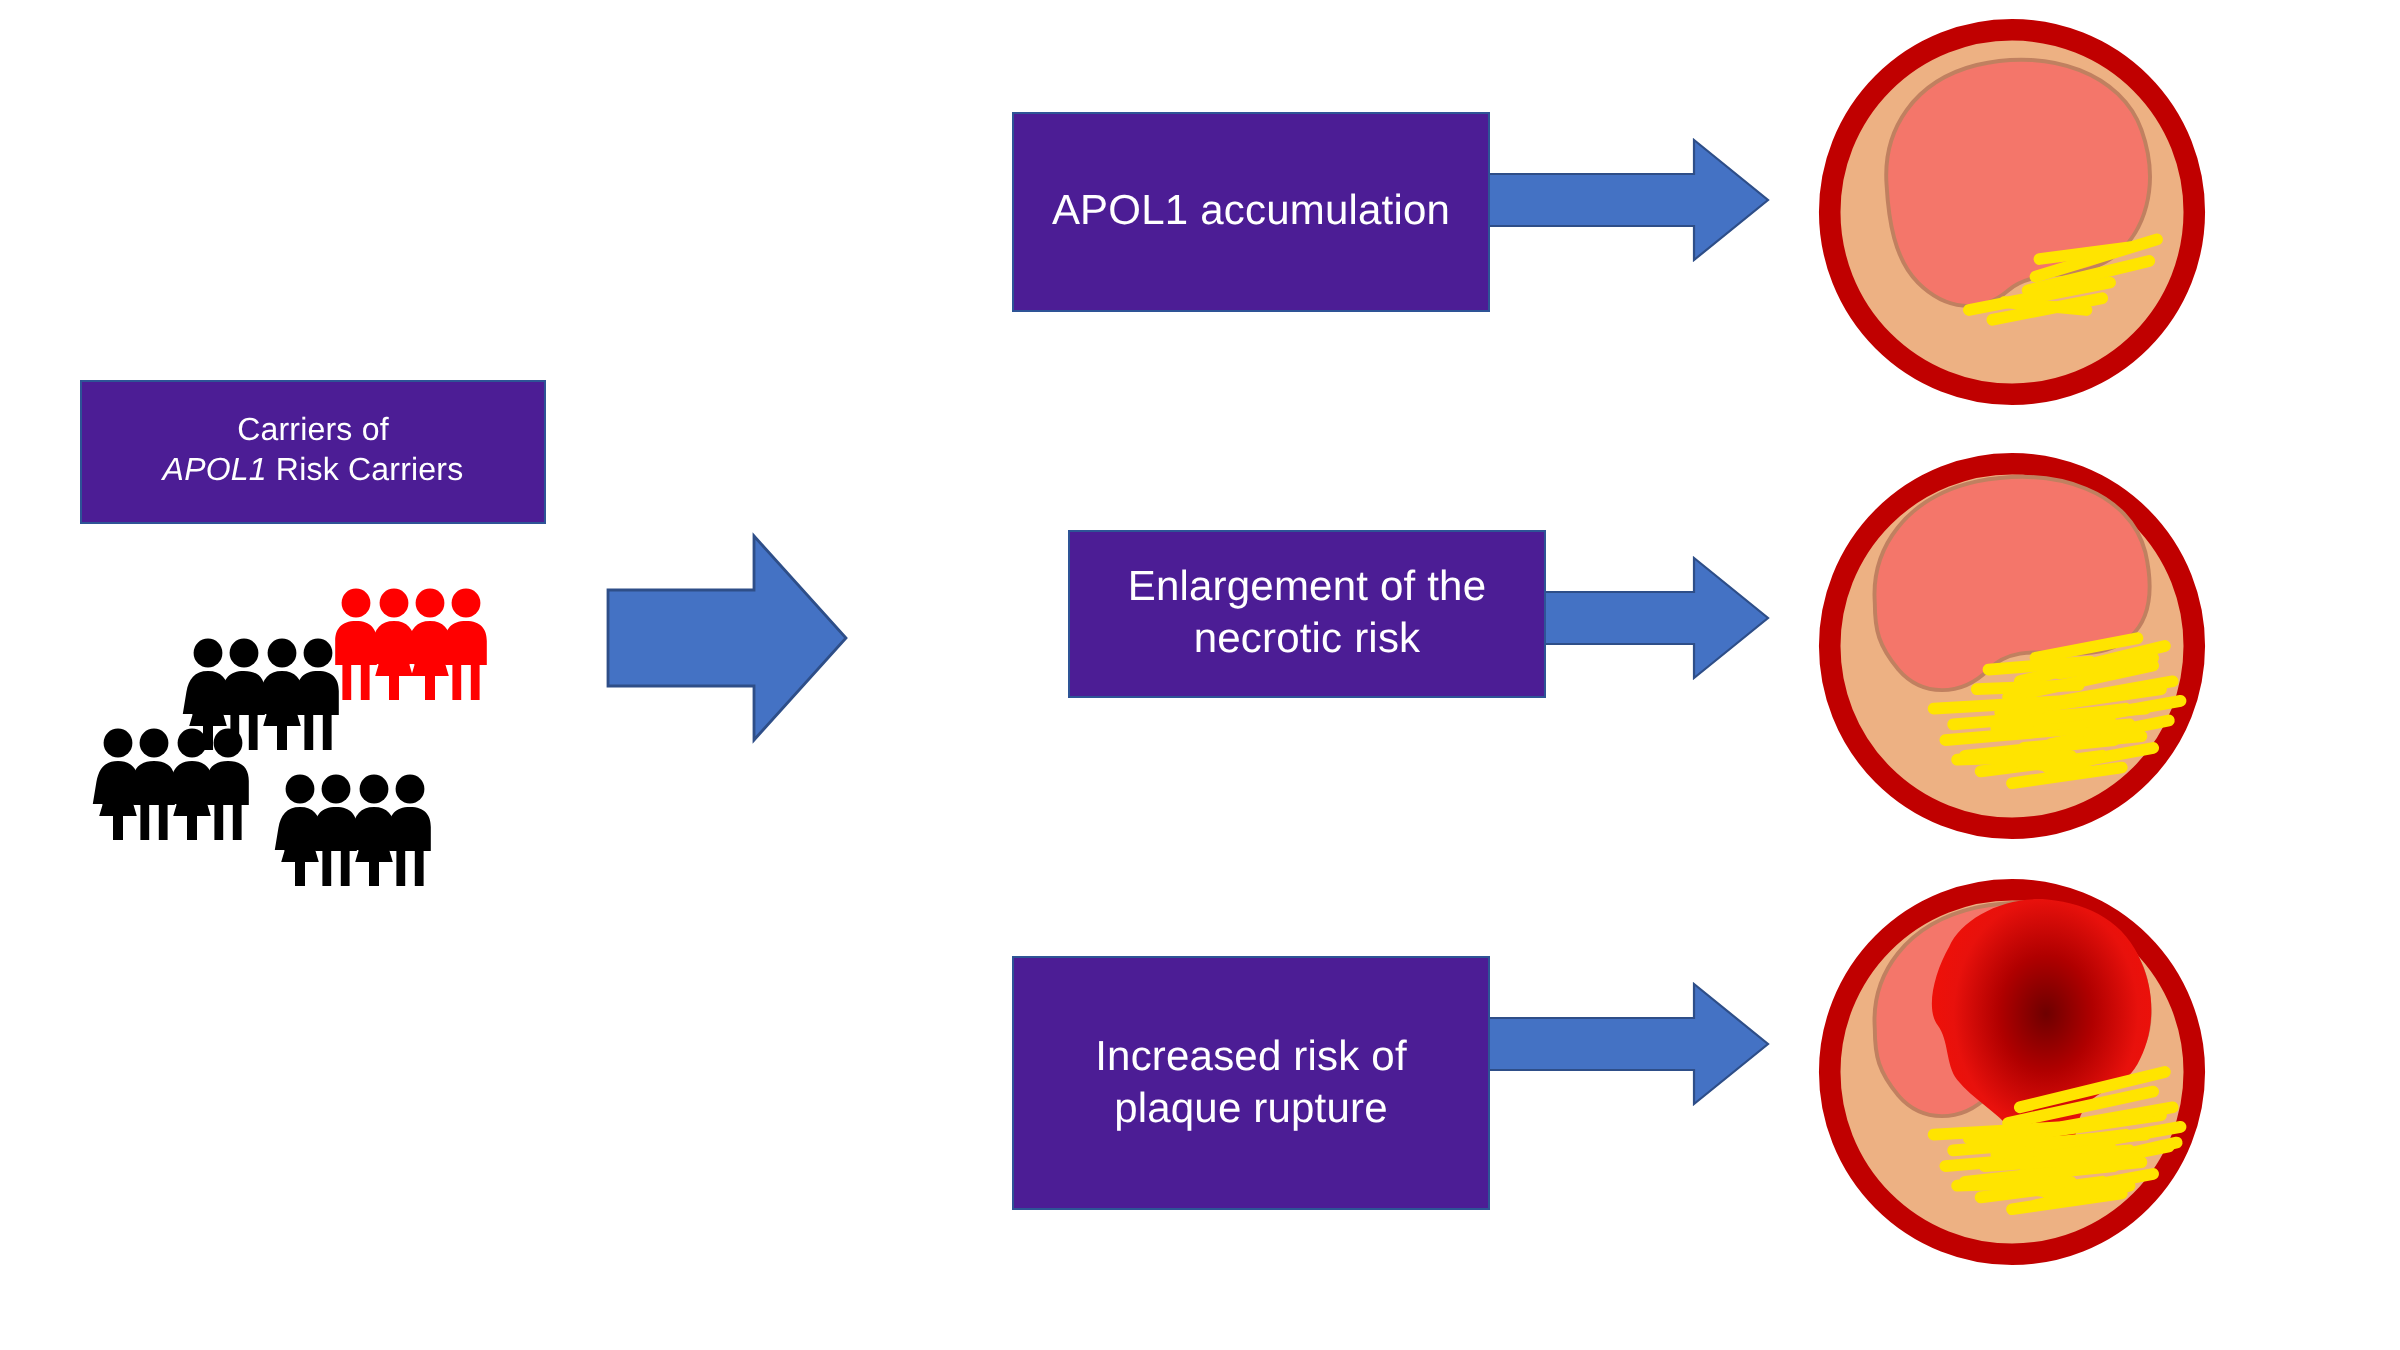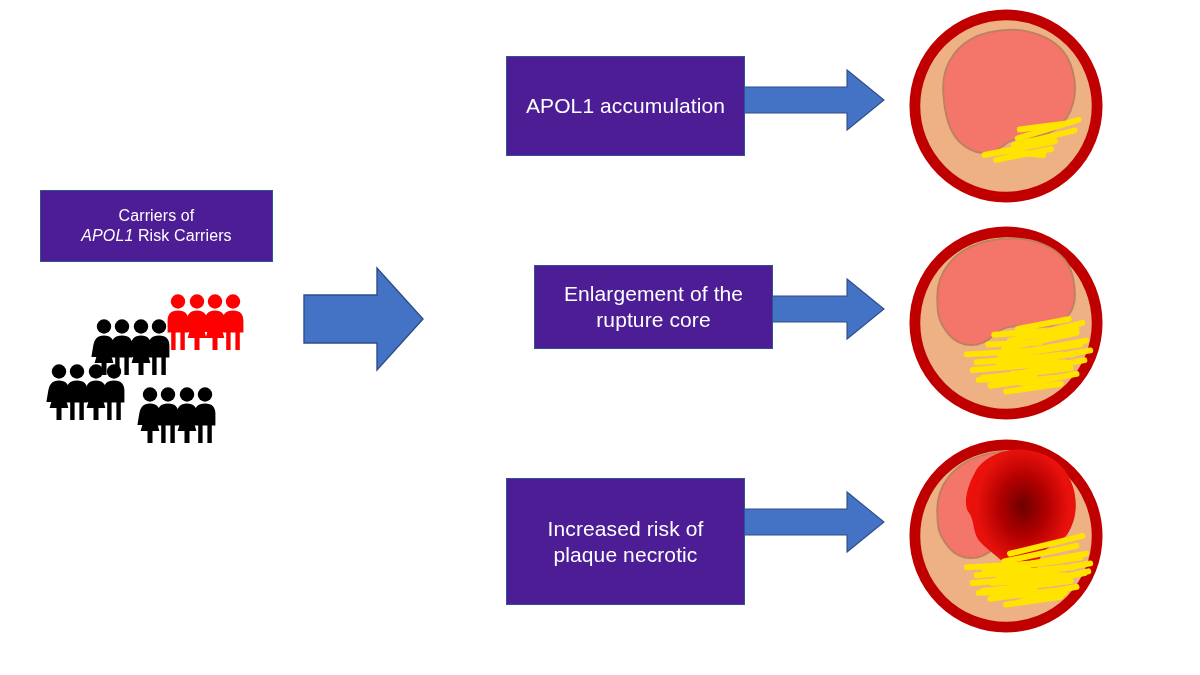--- a/index.html
+++ b/index.html
@@ -139,28 +139,28 @@
 
   <div class="pbox" id="box-accum">
     <div class="txt">
       <span>APOL1 accumulation</span><br>
     </div>
   </div>
 
   <div class="pbox" id="box-enlarge">
     <div class="txt">
       <span>Enlargement of the</span><br>
-      <span>rupture core</span>
+      <span>necrotic risk</span>
     </div>
   </div>
 
   <div class="pbox" id="box-rupture">
     <div class="txt">
       <span>Increased risk of</span><br>
-      <span>plaque necrotic</span>
+      <span>plaque rupture</span>
     </div>
   </div>
 
   <svg class="artery" id="artery-1" width="196" height="196" viewBox="0 0 200 200">
     <circle cx="100" cy="100" r="93" fill="#EDB183" stroke="#C00000" stroke-width="11"></circle>
     <path d="M36 86 C34 58 50 33 82 25 C120 16 156 30 166 58 C176 86 168 112 150 124
              C132 136 112 128 98 140 C84 152 66 150 52 136 C40 124 37 104 36 86 Z" fill="#F4766A" stroke="#C08060" stroke-width="2"></path>
     <g stroke="#FFE400" stroke-width="6" stroke-linecap="round" fill="none">
       <path d="M112 133 L174 114"></path>
       <path d="M108 140 L170 125"></path>

